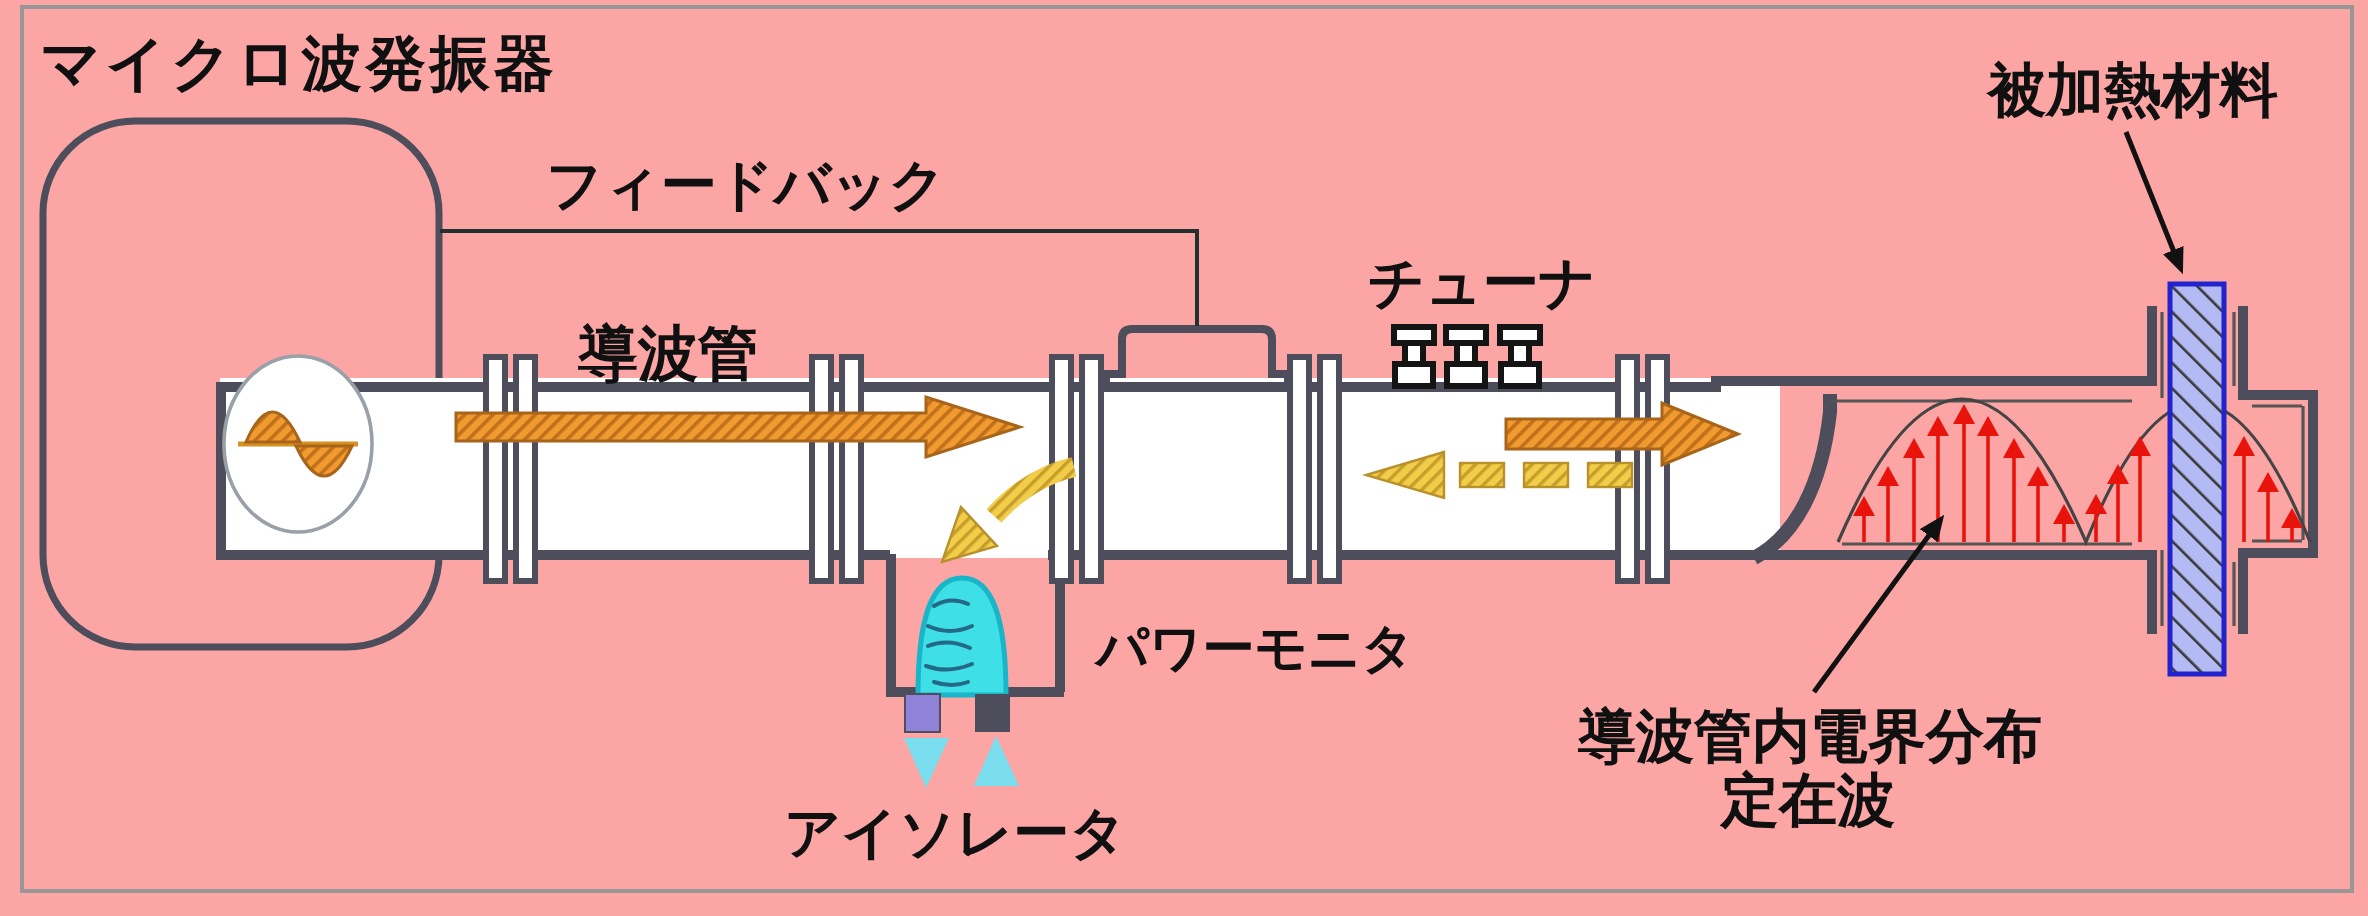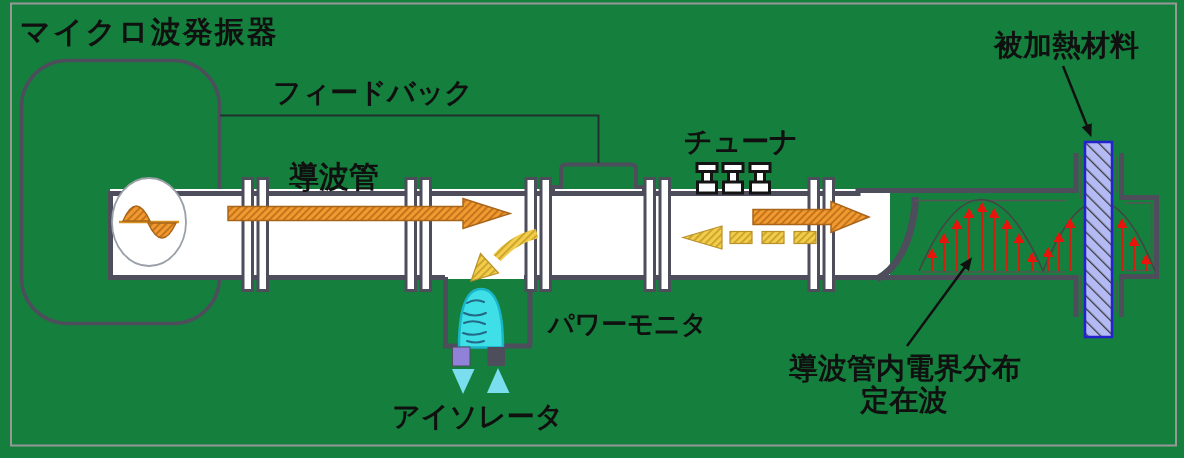--- a/index.html
+++ b/index.html
@@ -1,16 +1,16 @@
 <!DOCTYPE html>
 <html style="--structure: #4d4d5c; --forward-wave: #f09a30; --reflected-wave: #f2cd49; --field-arrow: #e8140c; --material-fill: #b4baf3; --material-border: #2323cd; --water-load: #3fdfe8; --frame: #979797; --feedback-line: #22312f; --label: #101010;"><head>
 <meta charset="utf-8">
 <style>
   html,body{margin:0;padding:0;background:#fff;}
-  .stage{position:relative;width:1184px;height:458px;background:#15803d;overflow:hidden;
+  .stage{position:relative;width:1184px;height:458px;background:#fca5a5;overflow:hidden;
          font-family:"DejaVu Sans",sans-serif;}
   svg{display:block;}
   .frame{stroke:var(--frame,#979797);stroke-width:2;fill:none;}
   .struct{stroke:var(--structure,#4d4d5c);fill:none;}
   .w5{stroke-width:5;} .w4{stroke-width:4;} .w7{stroke-width:7;}
   .thin{stroke:#555;stroke-width:1.6;fill:none;}
   .env{stroke:#444;stroke-width:1.6;fill:none;}
   .flange{fill:#fff;stroke:var(--structure,#4d4d5c);stroke-width:3;}
   .stub{fill:#fff;stroke:#141414;stroke-width:3;}
   .field-line{stroke:var(--field-arrow,#e8140c);stroke-width:1.8;}

